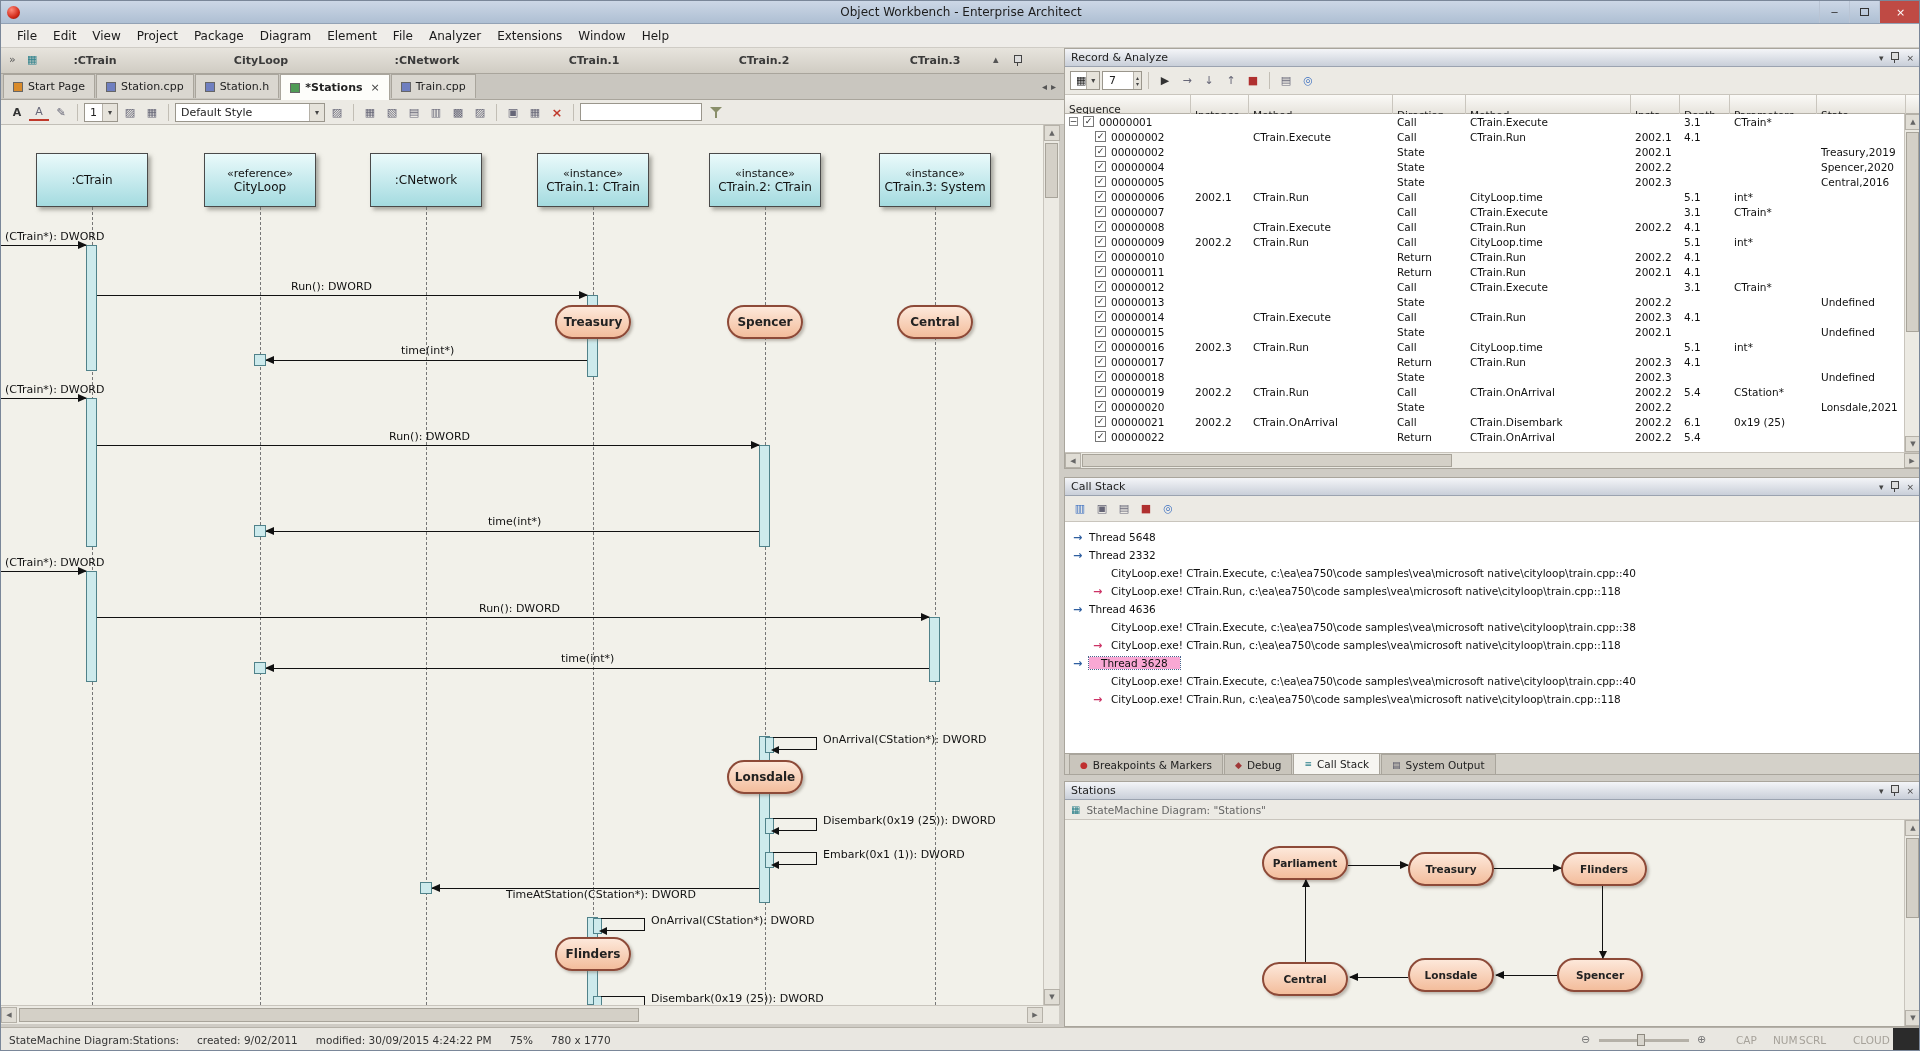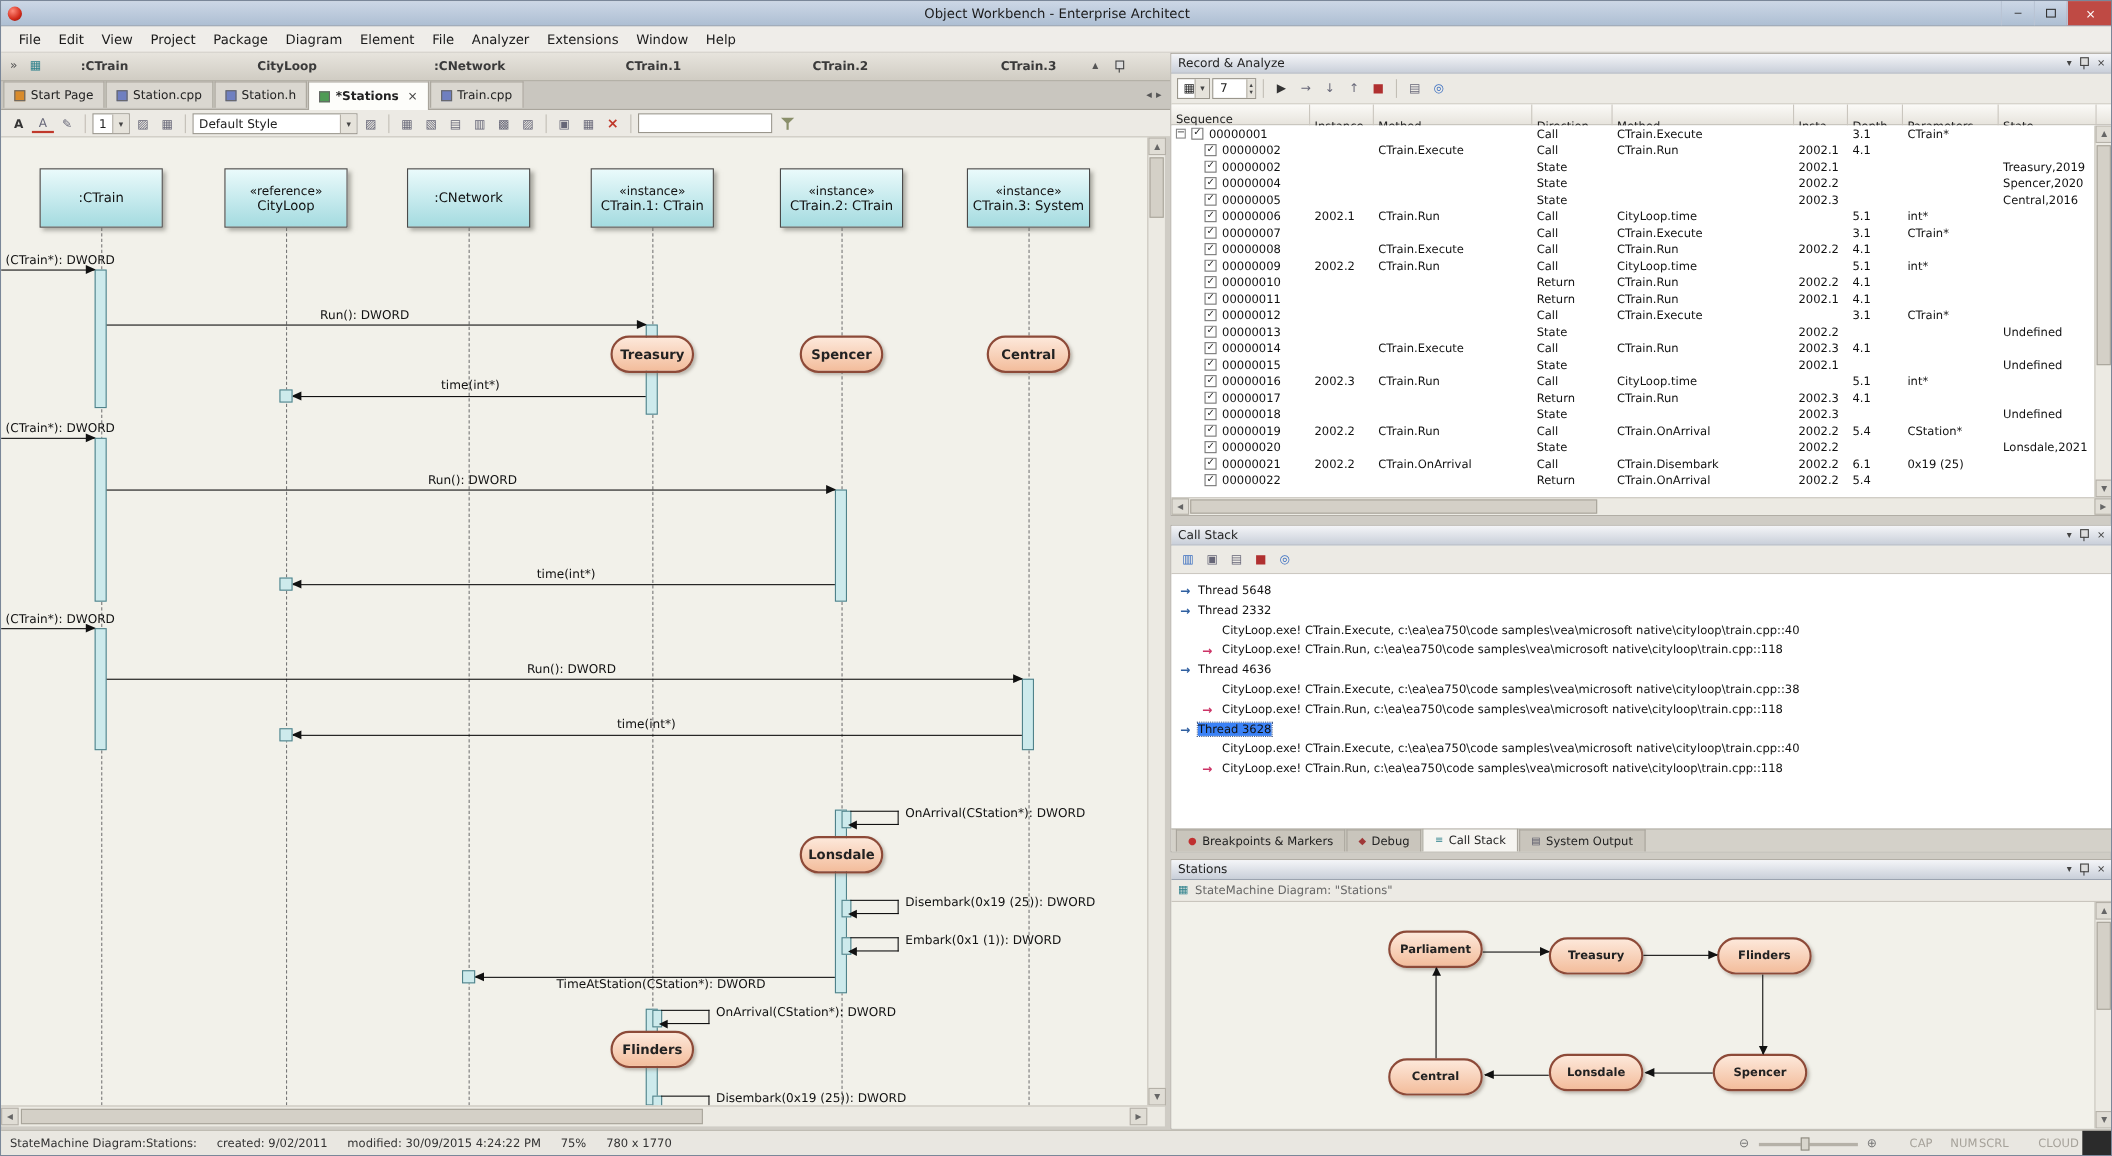--- a/index.html
+++ b/index.html
@@ -87,21 +87,21 @@
 .cbx{display:inline-flex;width:11px;height:11px;border:1px solid #777;background:#fff;font-size:9px;line-height:9px;align-items:center;justify-content:center;color:#222;margin-right:5px;flex:none}
 .expander{display:inline-flex;width:9px;height:9px;border:1px solid #888;background:#fff;font-size:9px;line-height:7px;align-items:center;justify-content:center;color:#333;margin-right:5px;flex:none}
 .expander.hidden-exp{visibility:hidden;width:21px}
 
 .cs-body{position:relative;flex:1;background:#fff;overflow:hidden;padding-top:6px}
 .cs-row{height:18px;display:flex;align-items:center;font-size:10.5px;color:#111;padding-left:8px;position:relative;white-space:nowrap}
 .cs-row.frame{padding-left:46px}
 .cs-arrow{width:16px;font-size:11px;font-weight:bold;flex:none}
 .cs-arrow.th{color:#2f5fa0}
 .cs-arrow.cur{color:#cc3366;position:absolute;left:28px}
-.cs-label.sel{background:#3b82f6;outline:1px dotted #49618c;padding:0 0}
+.cs-label.sel{background:#f9a8d4;outline:1px dotted #49618c;padding:0 12px}
 
 .ptabs{display:flex;align-items:flex-end;height:21px;background:#d4d1c9;border-top:1px solid #a9a59c;padding-left:4px;flex:none}
 .ptab{display:flex;align-items:center;gap:5px;height:20px;padding:0 10px;font-size:10.5px;color:#222;background:#c9c5bc;border:1px solid #a9a59c;border-bottom:none;margin-right:1px;white-space:nowrap}
 .ptab.active{background:#f6f5f1;height:21px}
 .ptab .ic{font-size:9px}
 
 .crumb{height:20px;background:#eceae4;border-bottom:1px solid #c9c5bd;display:flex;align-items:center;gap:6px;padding-left:6px;font-size:10.5px;color:#666;flex:none}
 .canvas{position:relative;flex:1;background:#f2f1ea;overflow:hidden}
 .sstate{position:absolute;width:86px;height:34px;border-radius:17px;background:linear-gradient(#fde8da,#f3bd9c);border:2px solid #8d4a38;box-shadow:2px 2px 3px rgba(120,110,100,.45);display:flex;align-items:center;justify-content:center;font-size:10.5px;font-weight:bold;color:#222}
 

